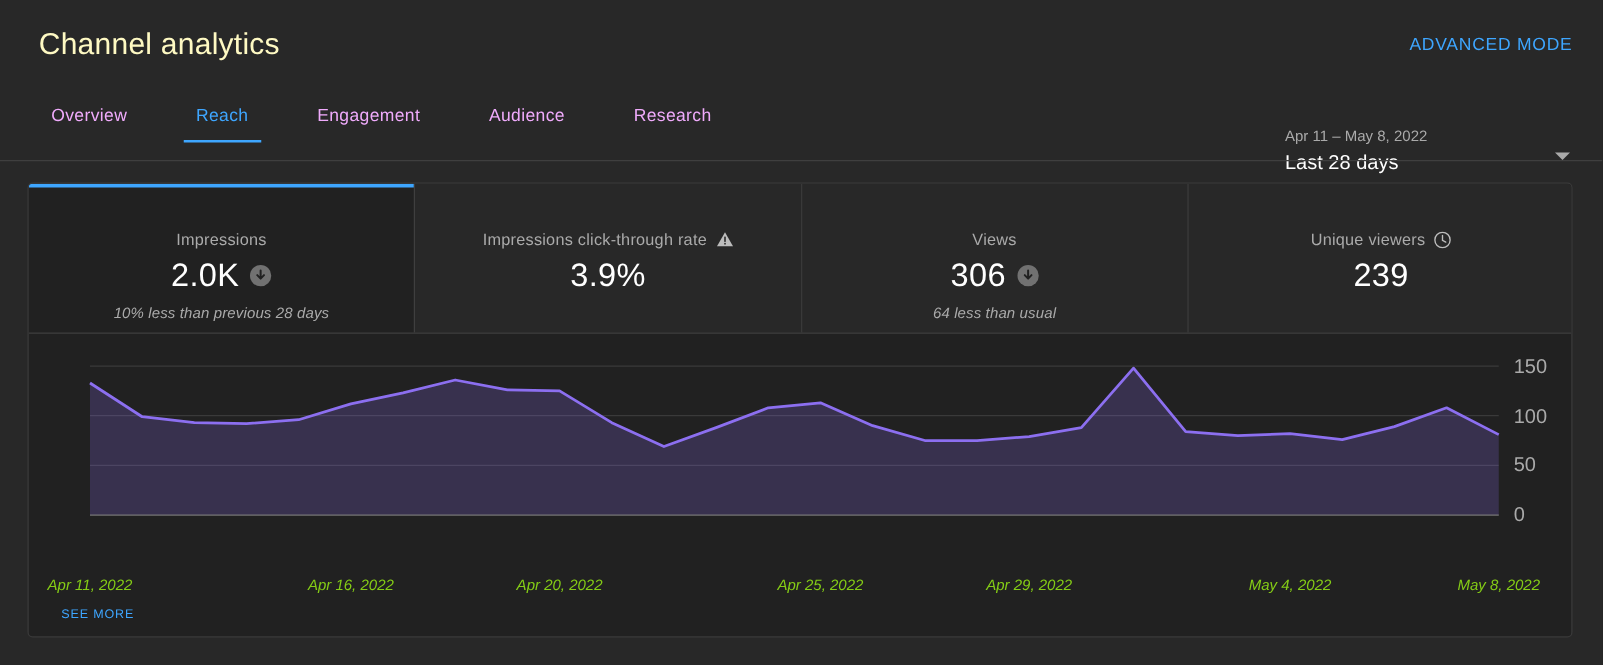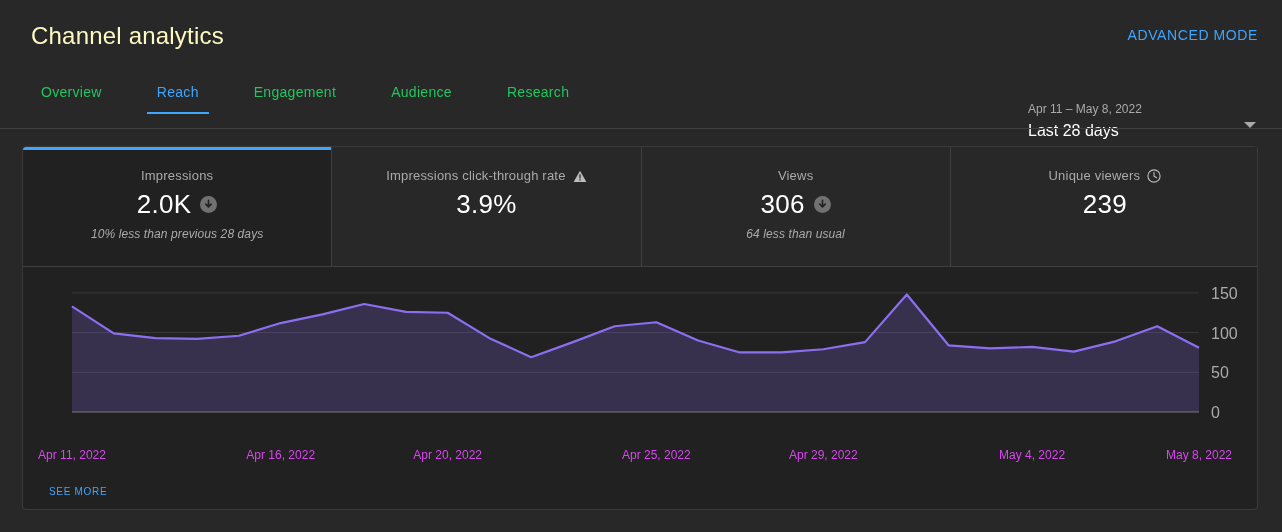--- a/index.html
+++ b/index.html
@@ -22,21 +22,21 @@
     font-size: 14px; font-weight: 500; color: #3ea6ff;
     letter-spacing: .6px; cursor: pointer; white-space: nowrap;
   }
 
   
   .tabs { position: absolute; left: 31px; top: 84px; display: flex; gap: 0; }
   .tab {
     position: relative;
     padding: 0 10px 14px 10px;
     margin-right: 35px;
-    font-size: 14px; color: #22c55e; cursor: pointer;
+    font-size: 14px; color: #f0abfc; cursor: pointer;
     letter-spacing: .3px; white-space: nowrap;
   }
   .tab:last-child { margin-right: 0; }
   .tab.active { color: #3ea6ff; }
   .tab.active::after {
     content: ""; position: absolute; left: 0; right: 0; bottom: 0;
     height: 2px; background: #3ea6ff;
   }
 
   
@@ -67,21 +67,21 @@
     border: 1px solid #3a3a3a;
     border-radius: 4px;
     overflow: hidden;
   }
 
   
   .metrics { position: absolute; left: 0; top: 0; width: 1236px; height: 119px; display: flex; }
   .metric {
     position: relative; flex: 1 1 0;
     display: flex; flex-direction: column; align-items: center;
-    padding-top: 21px;
+    padding-top: 37px;
     cursor: pointer;
     background: #282828;
     border-right: 1px solid #3f3f3f;
   }
   .metric:last-child { border-right: none; }
   .metric.selected { background: #212121; border-right: 1px solid #3f3f3f; }
   .metric.selected::before {
     content: ""; position: absolute; left: 0; right: 0; top: 0;
     height: 3px; background: #3ea6ff;
   }
@@ -108,22 +108,22 @@
     height: 1px; background: #3f3f3f;
   }
 
   
   .chart-wrap { position: absolute; left: 0; top: 120px; width: 1236px; height: 243px; }
   .chart-svg { position: absolute; left: 0; top: 0; }
   .y-labels { position: absolute; left: 1160px; top: 0; width: 70px; height: 200px; }
   .y-label { position: absolute; font-size: 16px; color: #aaaaaa; }
   .x-labels { position: absolute; left: 0; top: 0; width: 1236px; height: 243px; }
   .x-label {
-    position: absolute; top: 181px; font-size: 12px; color: #d946ef;
-    transform: translateX(-50%); white-space: nowrap;
+    position: absolute; top: 194px; font-size: 12px; color: #84cc16;
+    transform: translateX(-50%); white-space: nowrap; font-style: italic;
   }
   .see-more {
     position: absolute; left: 26px; top: 219px;
     font-size: 10px; font-weight: 500; color: #3ea6ff;
     letter-spacing: .7px; cursor: pointer;
   }
 </style>
 </head>
 <body>
 

